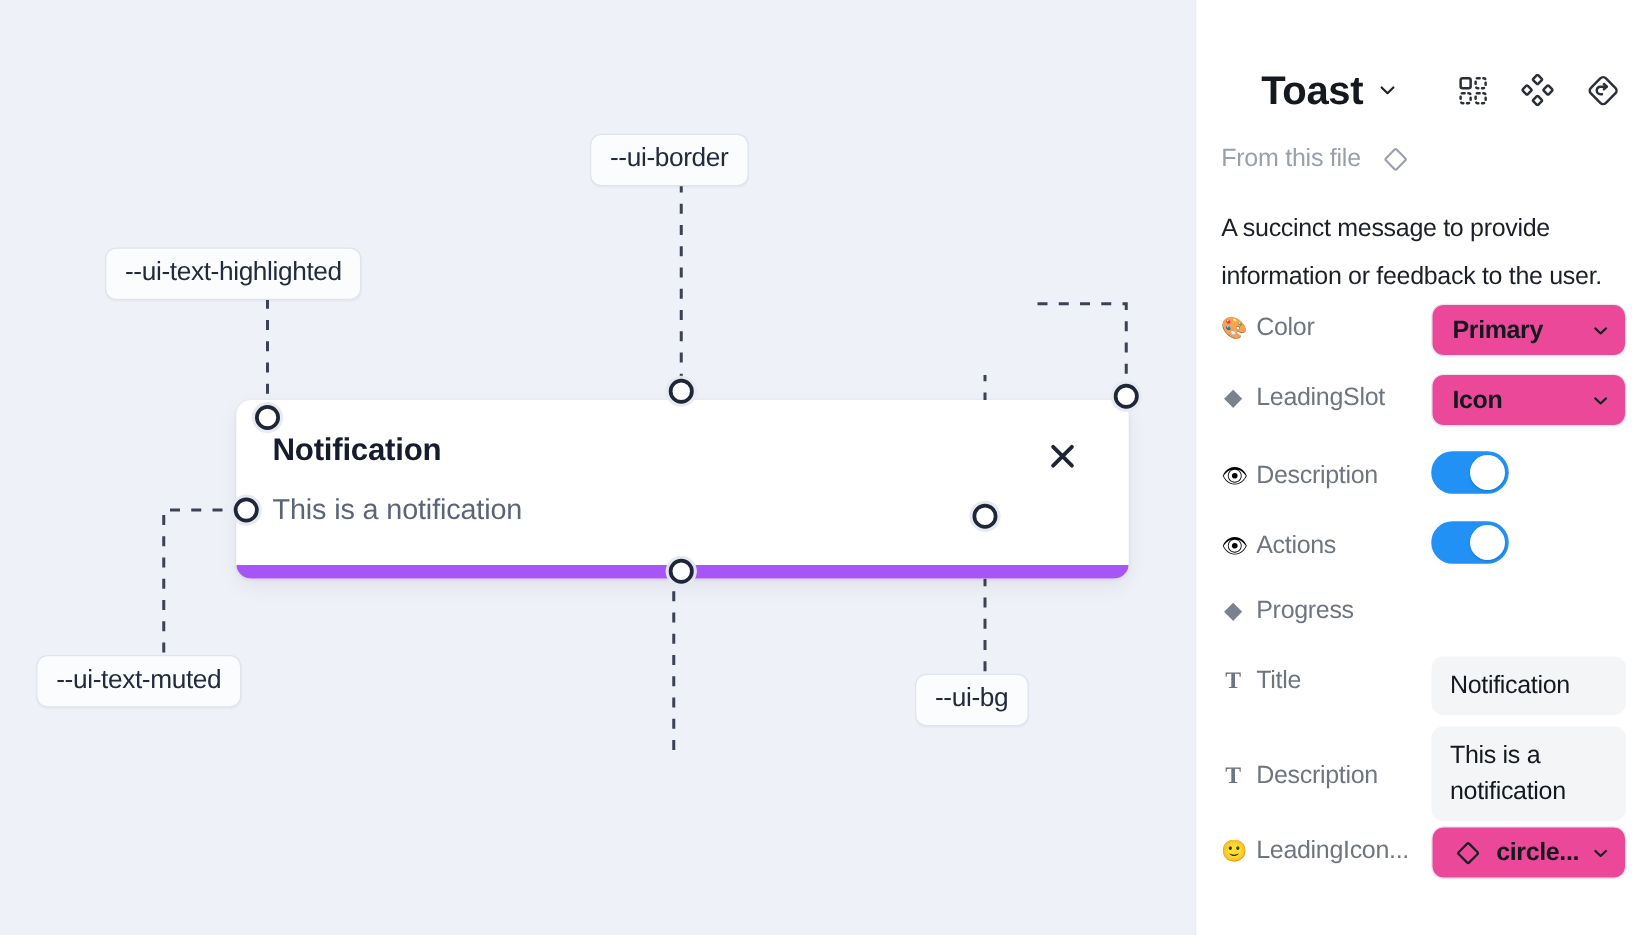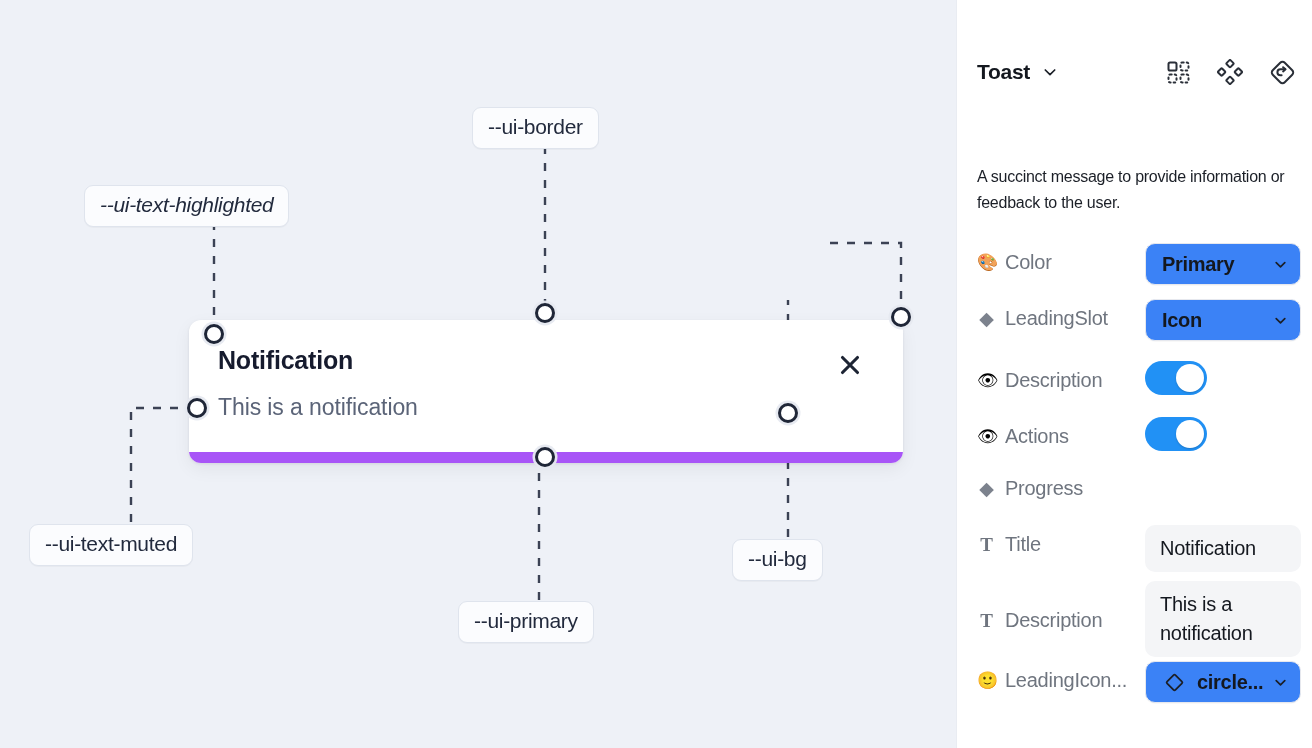--- a/index.html
+++ b/index.html
@@ -133,24 +133,25 @@
   #panel-header {
     position: absolute;
     left: 20px;
     right: 16px;
     top: 50px;
     height: 44px;
     display: flex;
     align-items: center;
   }
   #panel-title {
-    font-size: 21px;
+    font-size: 32px;
     font-weight: 700;
     color: #14181f;
     letter-spacing: -0.3px;
+    margin-left: 32px;
   }
   #panel-title-caret {
     margin-left: 12px;
     display: flex;
     align-items: center;
     cursor: pointer;
   }
   #header-icons {
     margin-left: auto;
     display: flex;
@@ -171,22 +172,22 @@
     font-size: 20px;
     color: #9aa0ab;
     letter-spacing: -0.2px;
   }
 
   #panel-desc {
     position: absolute;
     left: 20px;
     right: 8px;
     top: 164px;
-    font-size: 16px;
-    line-height: 26px;
+    font-size: 20px;
+    line-height: 38px;
     color: #1b1f27;
     letter-spacing: -0.25px;
   }
 
   
   #props {
     position: absolute;
     left: 0;
     right: 0;
     top: 243px;
@@ -226,21 +227,21 @@
     letter-spacing: -0.25px;
     white-space: nowrap;
     overflow: hidden;
   }
 
   .control { flex: 1; display:flex; justify-content:flex-start; }
 
   .select {
     width: 156px;
     box-sizing: border-box;
-    background: #3b82f6;
+    background: #ec4899;
     border: 1px solid #e6e8ee;
     border-radius: 10px;
     height: 42px;
     display: flex;
     align-items: center;
     padding: 0 12px 0 16px;
     font-size: 20px;
     font-weight: 700;
     color: #14181f;
     letter-spacing: -0.3px;
@@ -325,28 +326,27 @@
       <div id="toast-progress"></div>
     </div>
 
     <div class="handle" style="left:204px; top:324px;"></div>
     <div class="handle" style="left:535px; top:303px;"></div>
     <div class="handle" style="left:891px; top:307px;"></div>
     <div class="handle" style="left:187px; top:398px;"></div>
     <div class="handle" style="left:535px; top:447px;"></div>
     <div class="handle" style="left:778px; top:403px;"></div>
 
-    <div class="pill" style="left:84px;  top:185px;font-style:italic;">--ui-text-highlighted</div>
+    <div class="pill" style="left:84px;  top:198px;">--ui-text-highlighted</div>
 
     <div class="pill" style="left:472px; top:107px;">--ui-border</div>
 
 
     <div class="pill" style="left:29px;  top:524px;">--ui-text-muted</div>
 
-    <div class="pill" style="left:458px; top:601px;">--ui-primary</div>
 
     <div class="pill" style="left:732px; top:539px;">--ui-bg</div>
   </div>
 
   <div id="panel">
 
     <div id="panel-header">
       <span id="panel-title">Toast</span>
       <span id="panel-title-caret">
         <svg width="16" height="16" viewBox="0 0 16 16" aria-hidden="true">
@@ -378,20 +378,28 @@
         <span class="hdr-icon">
           <svg width="27" height="27" viewBox="0 0 27 27" aria-hidden="true">
             <rect x="5" y="5" width="17" height="17" rx="3.2" transform="rotate(45 13.5 13.5)" fill="none" stroke="#2a2f38" stroke-width="2"></rect>
             <path d="M16.2 10.3 H11.4 a3 3 0 0 0 0 6 h1.2" fill="none" stroke="#2a2f38" stroke-width="2" stroke-linecap="round" stroke-linejoin="round"></path>
             <path d="M14.1 8.2 L16.5 10.3 L14.1 12.4" fill="none" stroke="#2a2f38" stroke-width="2" stroke-linecap="round" stroke-linejoin="round"></path>
           </svg>
         </span>
       </span>
     </div>
 
+    <div id="from-file-row">
+      <span id="from-file-label">From this file</span>
+      <span style="display:flex;">
+        <svg width="27" height="27" viewBox="0 0 27 27" aria-hidden="true">
+          <rect x="7.4" y="7.4" width="12.2" height="12.2" rx="1.4" transform="rotate(45 13.5 13.5)" fill="none" stroke="#9aa0ab" stroke-width="1.7"></rect>
+        </svg>
+      </span>
+    </div>
 
     <div id="panel-desc">A succinct message to provide information or feedback to the user.</div>
 
     <div id="props">
 
       <div class="prop-row" style="top:0px;">
         <span class="prop-label">
           <span class="prop-ico">🎨</span>
           <span class="prop-name">Color</span>
         </span>

